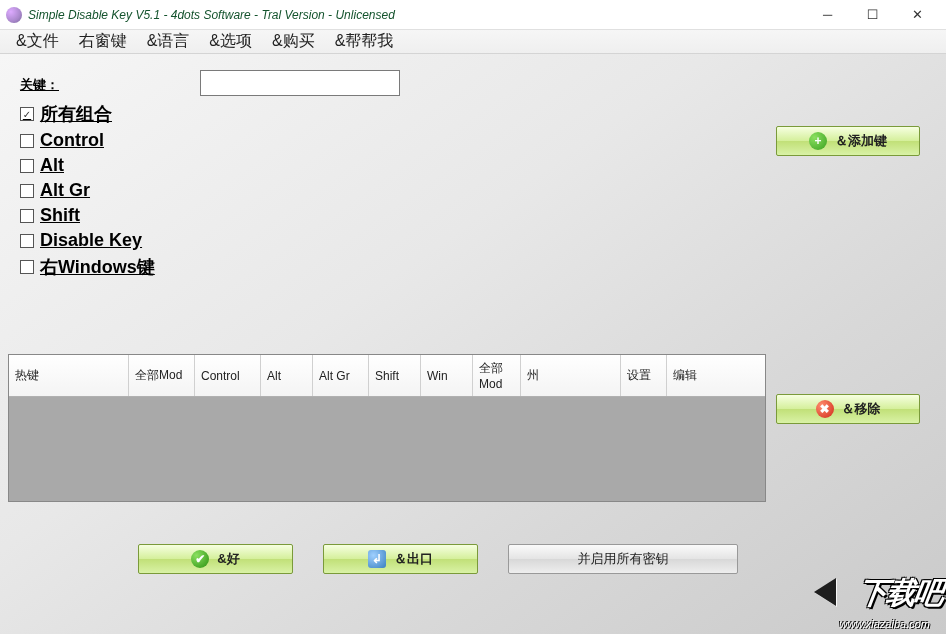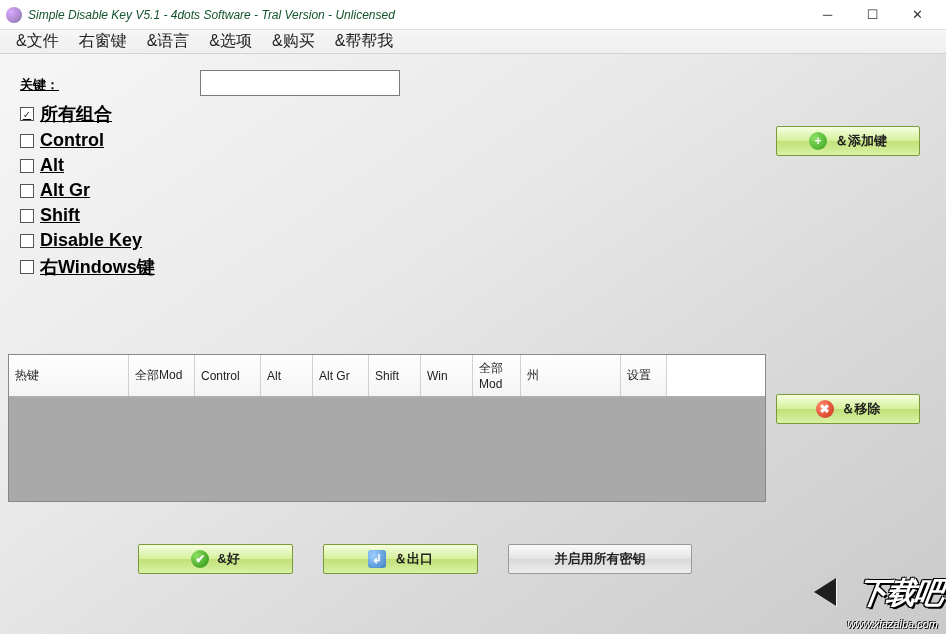--- a/index.html
+++ b/index.html
@@ -138,21 +138,21 @@
     .remove-btn-wrap .btn { width: 100%; }
     .bottom-btns {
       position: absolute;
       left: 8px; top: 490px;
       width: 758px;
       display: flex;
       gap: 30px;
       padding-left: 130px;
     }
     .bottom-btns .btn { width: 155px; }
-    .bottom-btns .btn.wide { width: 184px; background: linear-gradient(#fafafa,#e4e4e4 50%,#d8d8d8 51%,#eee); border-color:#999; font-weight: bold; }
+    .bottom-btns .btn.wide { width: 230px; background: linear-gradient(#fafafa,#e4e4e4 50%,#d8d8d8 51%,#eee); border-color:#999; font-weight: normal; }
     .watermark {
       position: absolute;
       right: 0; bottom: 0;
       width: 160px; height: 70px;
       pointer-events: none;
       color: #fff;
     }
     .wm-box {
       position: absolute; right: 4px; bottom: 20px;
       font-size: 30px; font-weight: 900;
@@ -165,21 +165,21 @@
       position: absolute;
       right: 110px; bottom: 28px;
       width: 0; height: 0;
       border-top: 14px solid transparent;
       border-bottom: 14px solid transparent;
       border-right: 22px solid #000;
       opacity: 0.85;
       filter: drop-shadow(1px 1px 0 #fff);
     }
     .wm-url {
-      position: absolute; right: 8px; bottom: 4px;
+      position: absolute; right: 16px; bottom: 4px;
       font-size: 11px; color: #fff;
       text-shadow: 1px 1px 0 #000, -1px -1px 0 #000;
       font-style: italic;
     }
   </style>
 </head>
 <body>
 
 <div class="titlebar">
   <div class="titlebar-icon"></div>
@@ -253,20 +253,21 @@
       <div class="th" style="width:120px">热键</div>
       <div class="th" style="width:66px">全部Mod</div>
       <div class="th" style="width:66px">Control</div>
       <div class="th" style="width:52px">Alt</div>
       <div class="th" style="width:56px">Alt Gr</div>
       <div class="th" style="width:52px">Shift</div>
       <div class="th" style="width:52px">Win</div>
       <div class="th" style="width:48px">全部Mod</div>
       <div class="th" style="width:100px">州</div>
       <div class="th" style="width:46px">设置</div>
+      <div class="th" style="flex:1;border-right:none">编辑</div>
     </div>
   </div>
 
   <div class="remove-btn-wrap">
     <div class="btn">
       <span class="btn-icon ic-del">✖</span>
       <span>＆移除</span>
     </div>
   </div>
 

